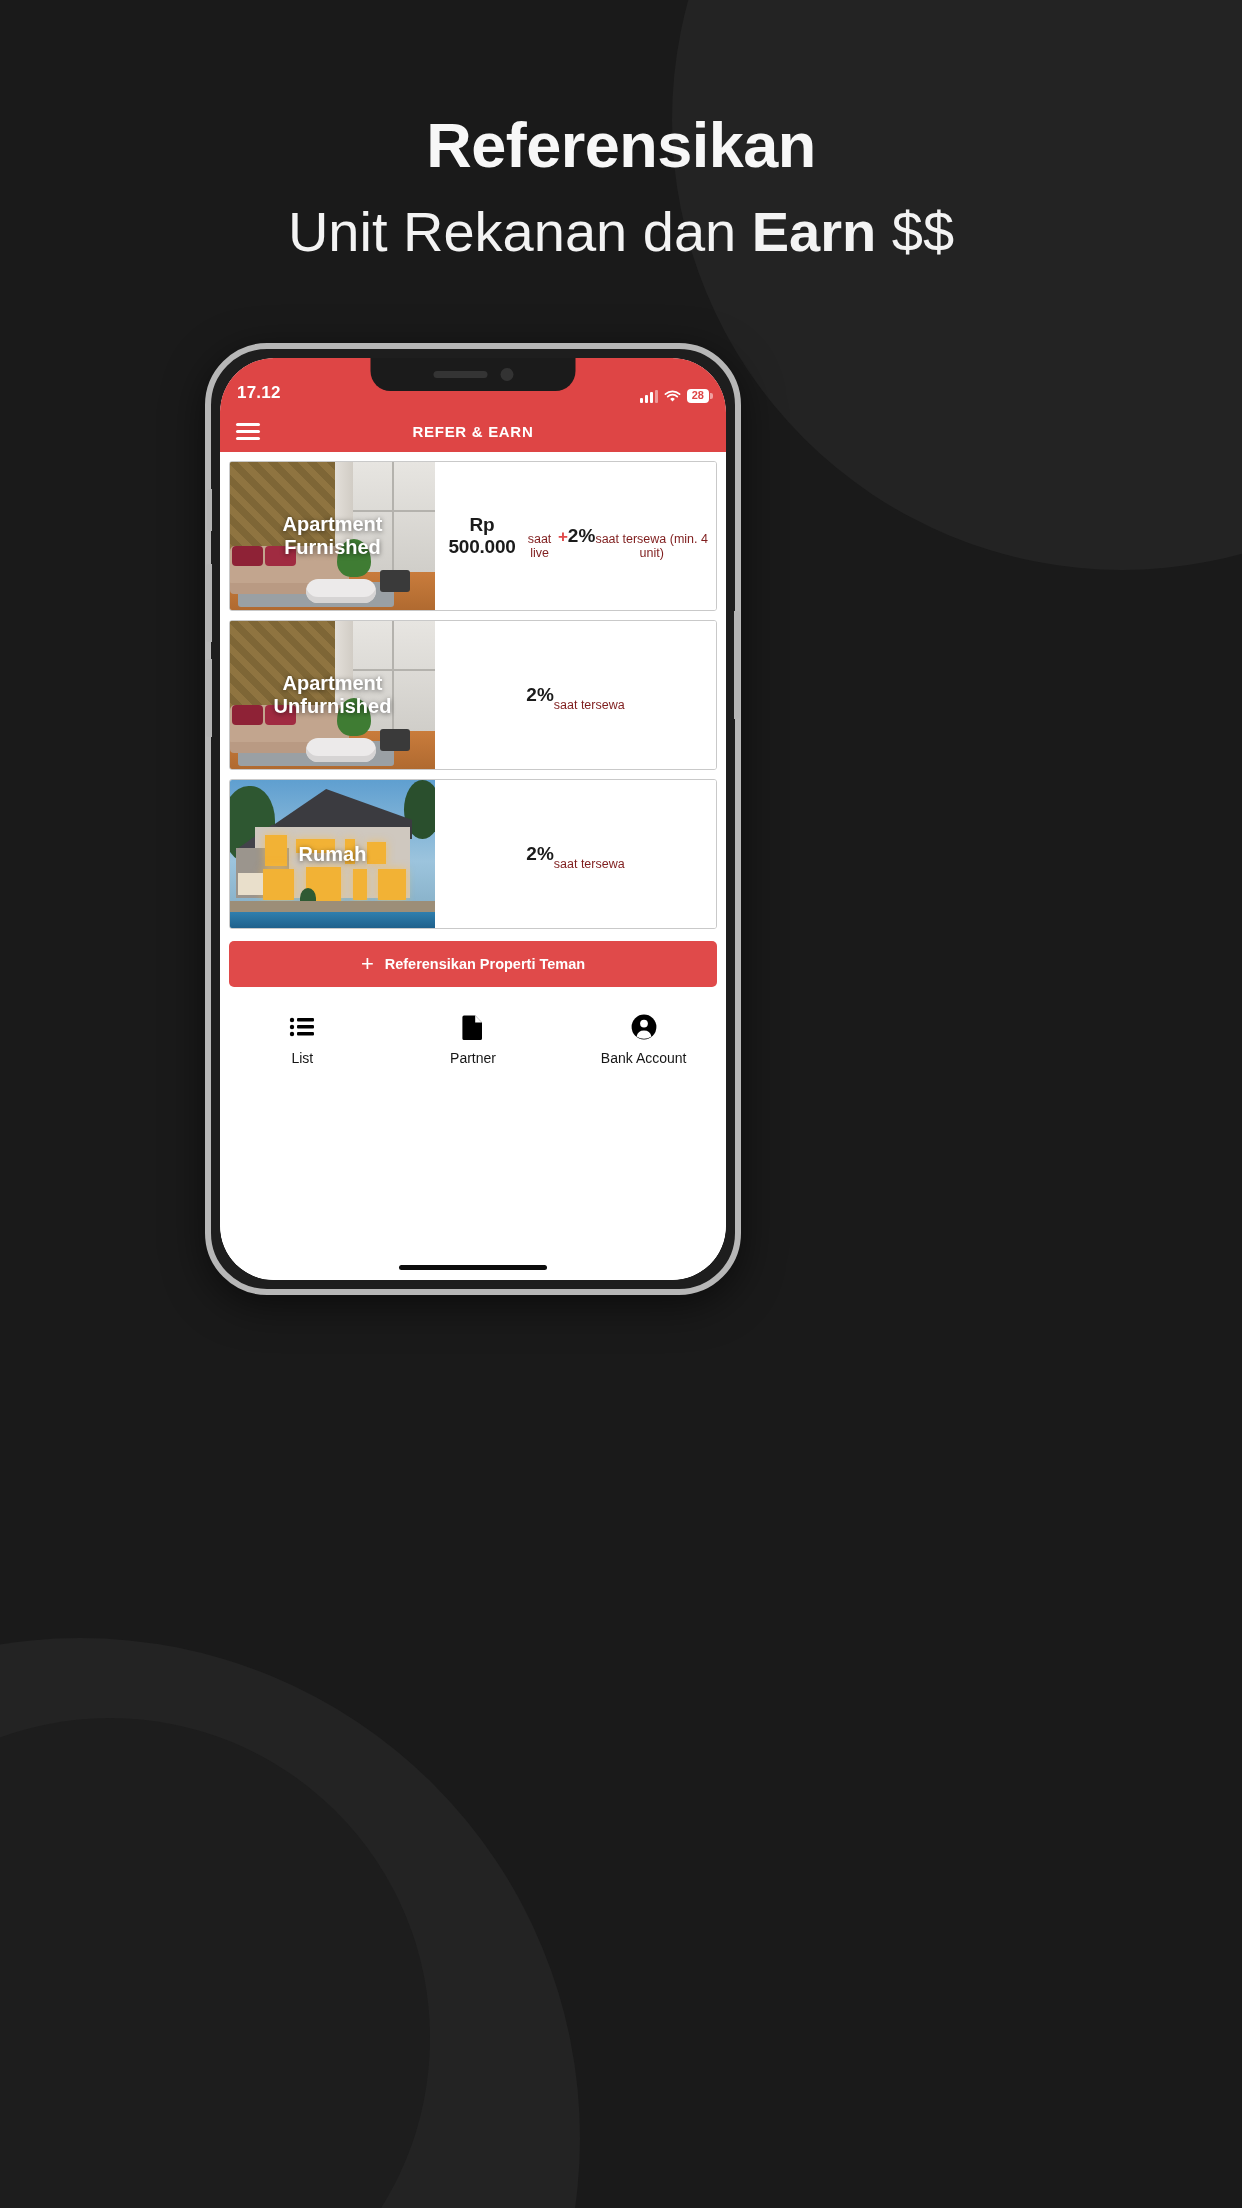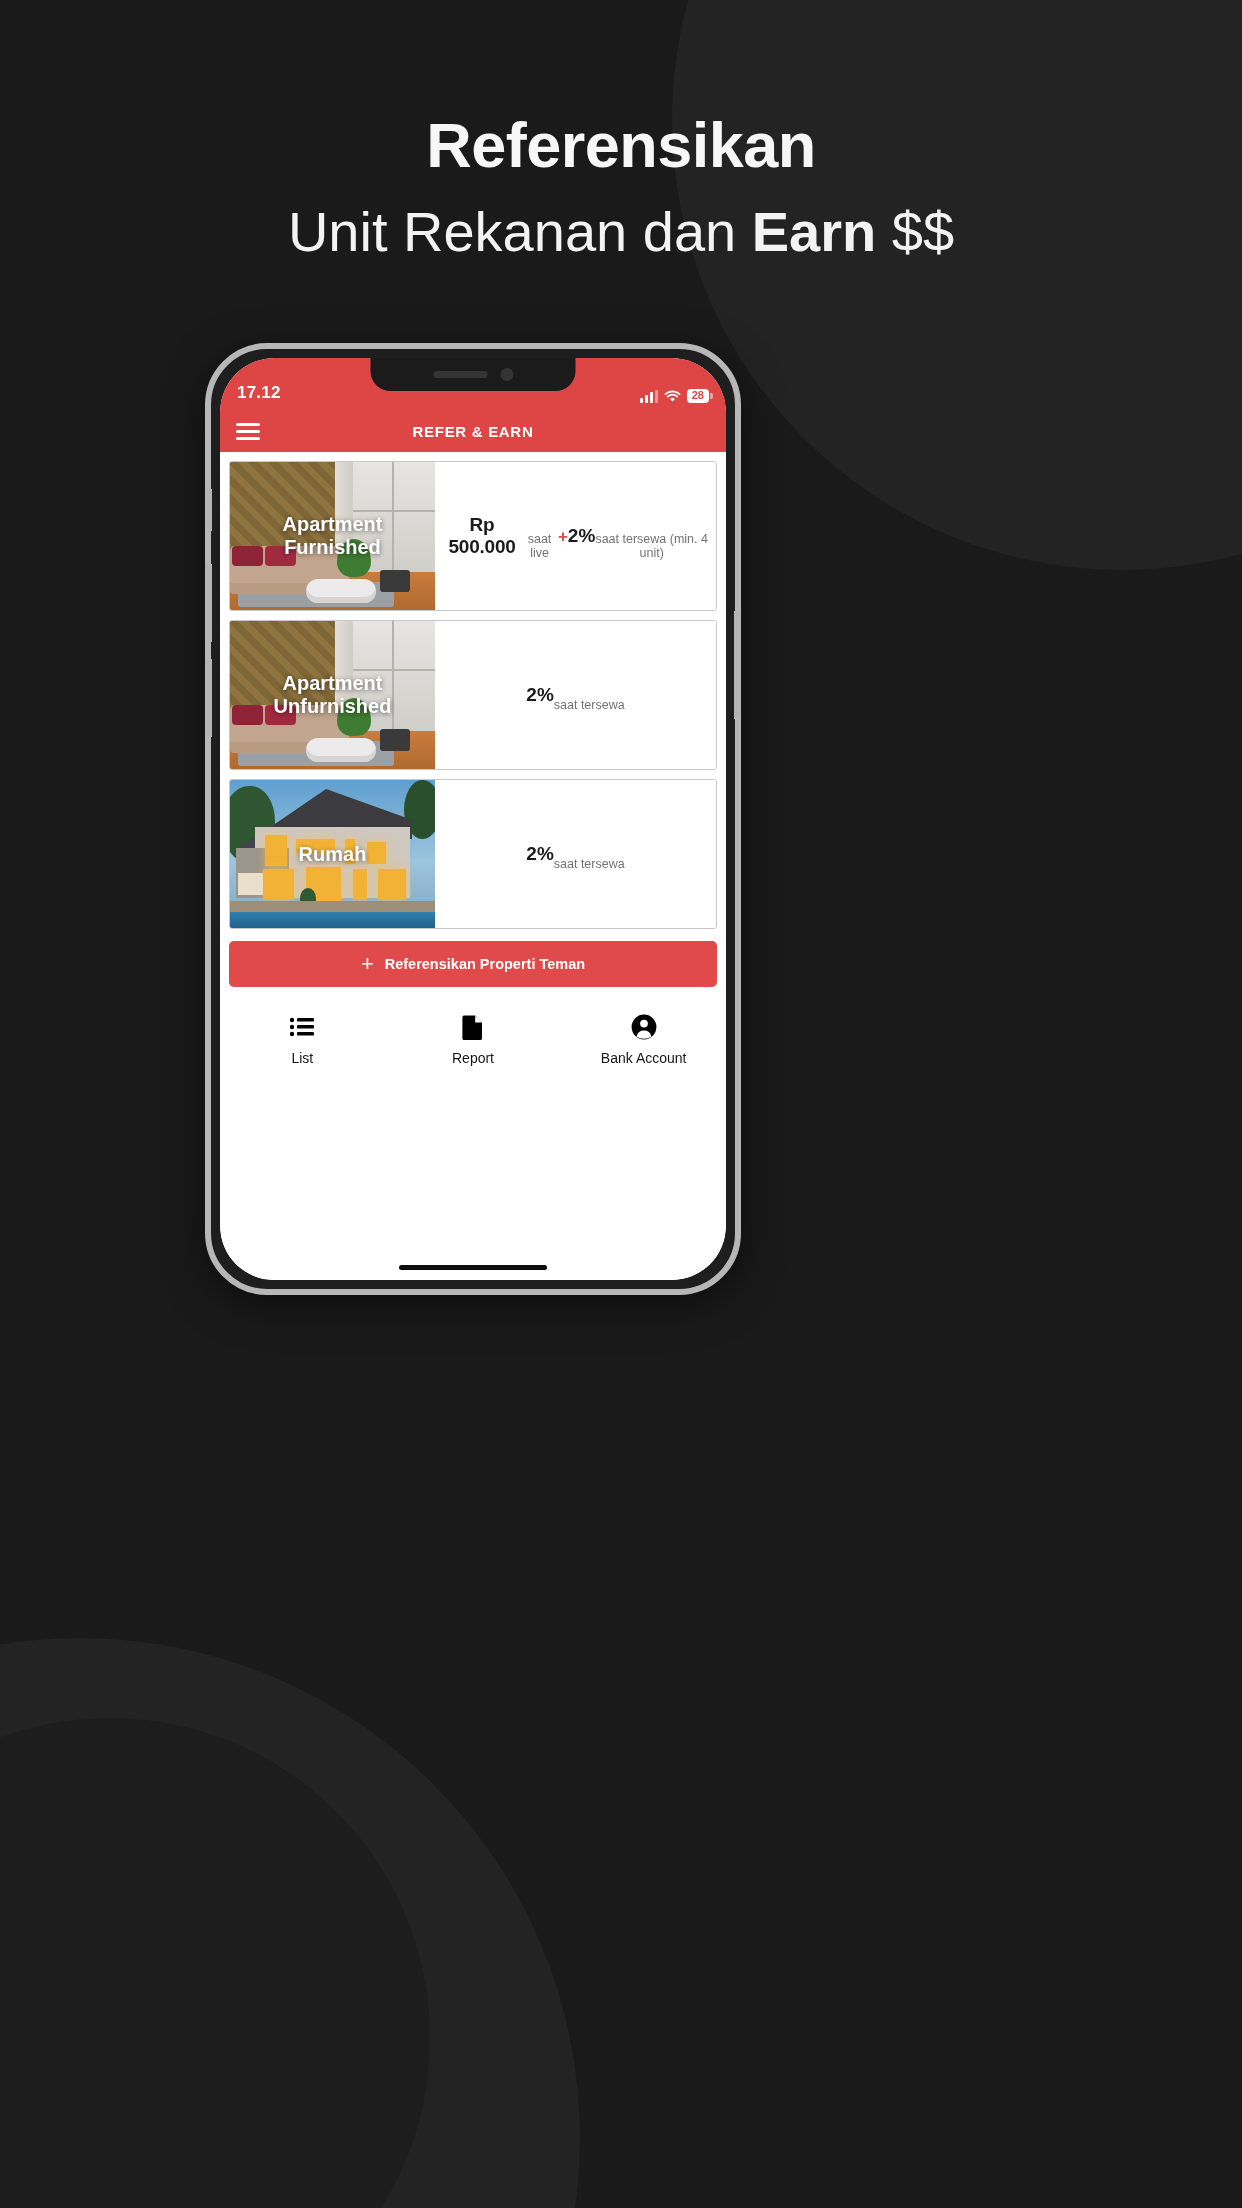--- a/index.html
+++ b/index.html
@@ -321,21 +321,21 @@
   .card-info {
     flex: 1;
     display: flex;
     align-items: center;
     justify-content: center;
     text-align: center;
     padding: 6px 8px;
     background: #fff;
   }
   .price { font-size: 19px; font-weight: 700; color: #1b1b1b; letter-spacing: -.2px; }
-  .sub   { font-size: 12.5px; color: #737373; margin-top: 19px; }
+  .sub   { font-size: 12.5px; color: #7f1d1d; margin-top: 19px; }
   .plus  { color: #e04a4a; font-size: 17px; font-weight: 700; line-height: 1; margin: 6px 0 5px; }
   .pct   { font-size: 19px; font-weight: 700; color: #1b1b1b; }
 
   
   .disclaimer {
     border: 1px solid #c9c9c9;
     border-radius: 2px;
     padding: 6px 7px 7px 7px;
     font-size: 11.2px;
     font-weight: 700;
@@ -561,21 +561,21 @@
               </div>
               <div class="lab">List</div>
             </div>
             <div class="navitem">
               <div class="ico">
                 <svg width="22" height="26" viewBox="0 0 22 26">
                   <path d="M2 1.6h11.2L20 8.4V24.4a1.6 1.6 0 0 1-1.6 1.6H2A1.6 1.6 0 0 1 .4 24.4V3.2A1.6 1.6 0 0 1 2 1.6Z" fill="#000"></path>
                   <path d="M13.2 1.6 20 8.4h-6.8Z" fill="#fff"></path>
                 </svg>
               </div>
-              <div class="lab">Report</div>
+              <div class="lab">Partner</div>
             </div>
             <div class="navitem">
               <div class="ico">
                 <svg width="26" height="26" viewBox="0 0 26 26">
                   <circle cx="13" cy="13" r="12.4" fill="#000"></circle>
                   <circle cx="13" cy="9.6" r="3.9" fill="#fff"></circle>
                   <path d="M5.6 22.4a7.6 7.6 0 0 1 14.8 0 12.4 12.4 0 0 1-14.8 0Z" fill="#fff"></path>
                 </svg>
               </div>
               <div class="lab">Bank Account</div>

